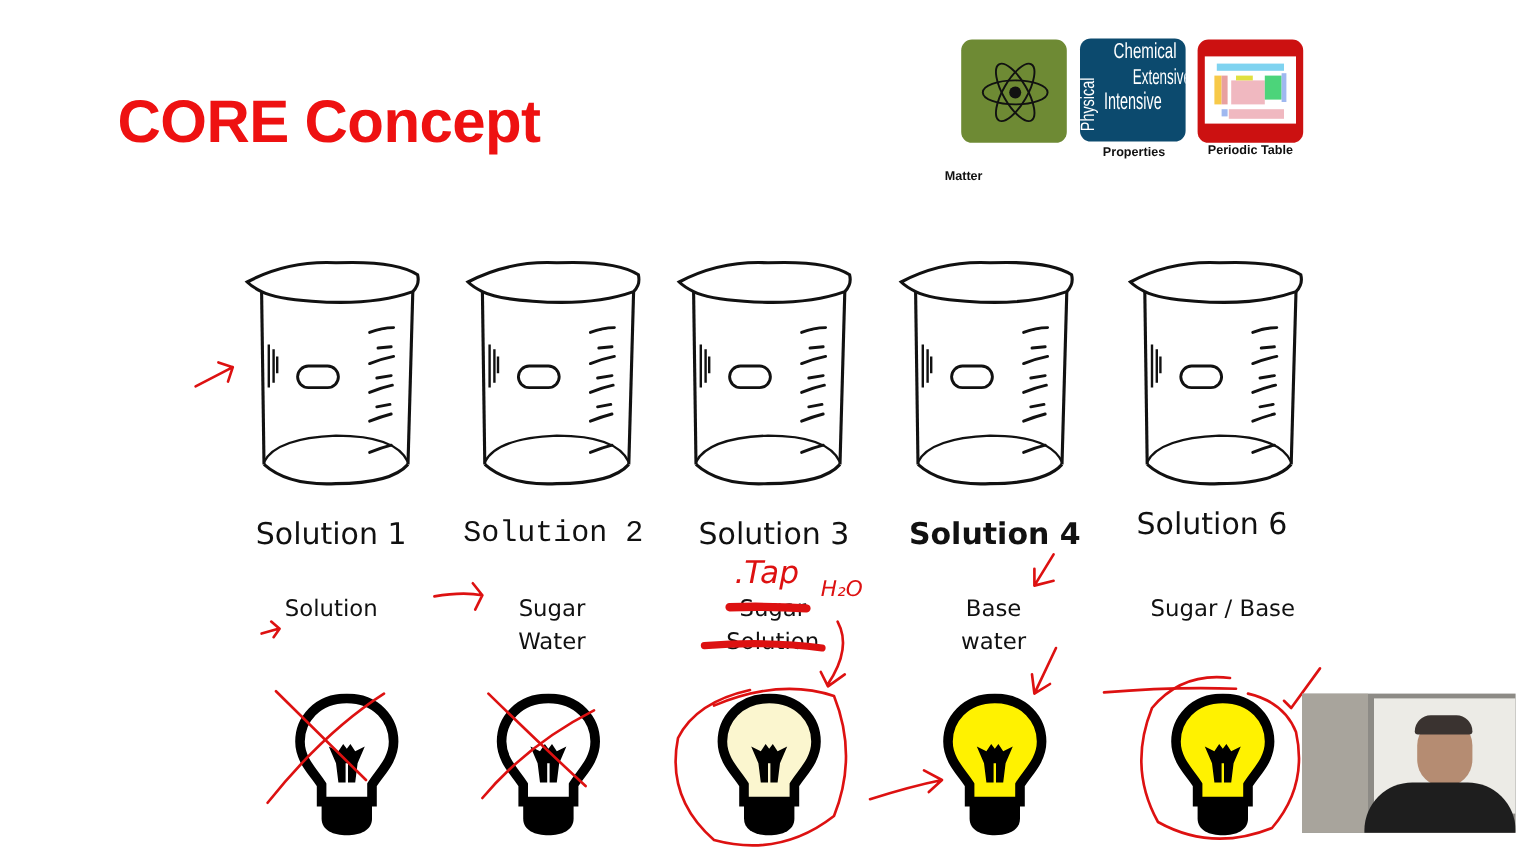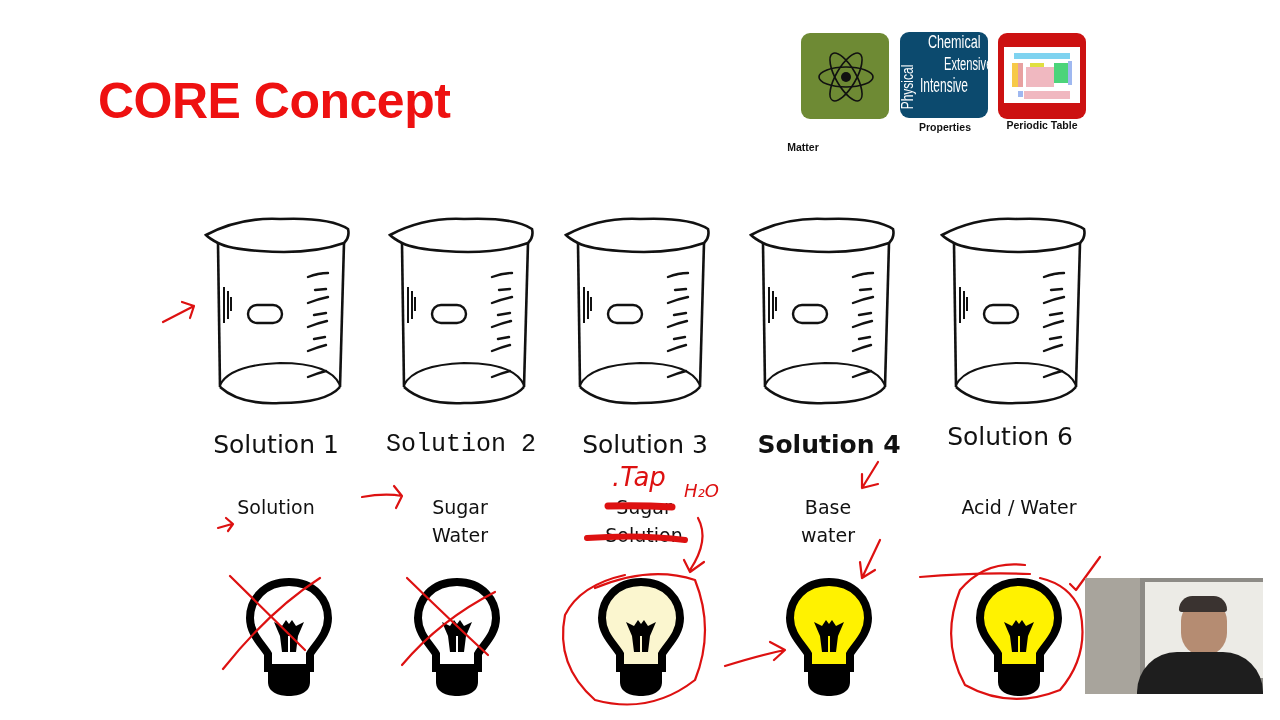--- a/index.html
+++ b/index.html
@@ -130,21 +130,21 @@
 </div>
 <div class="abs sol-desc" style="left:564px;top:493px;">
   <div>Sugar</div>
   <div>Solution</div>
 </div>
 <div class="abs sol-desc" style="left:748px;top:493px;">
   <div>Base</div>
   <div>water</div>
 </div>
 <div class="abs sol-desc" style="left:939px;top:493px;">
-  <div>Acid / Water</div>
+  <div>Sugar / Base</div>
 </div>
 
 <div class="abs bulb" style="left:244px;top:578px;">
   <svg width="90" height="120" viewBox="0 0 90 120">
       <g fill="#ffffff">
         <use href="#bulb-shape-outline"></use>
       </g>
     </svg>
 </div>
 <div class="abs bulb" style="left:412px;top:578px;">

